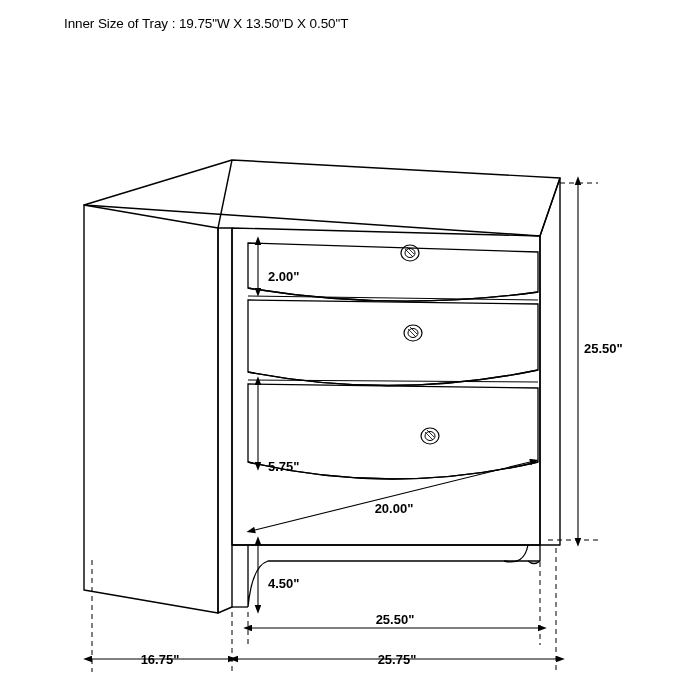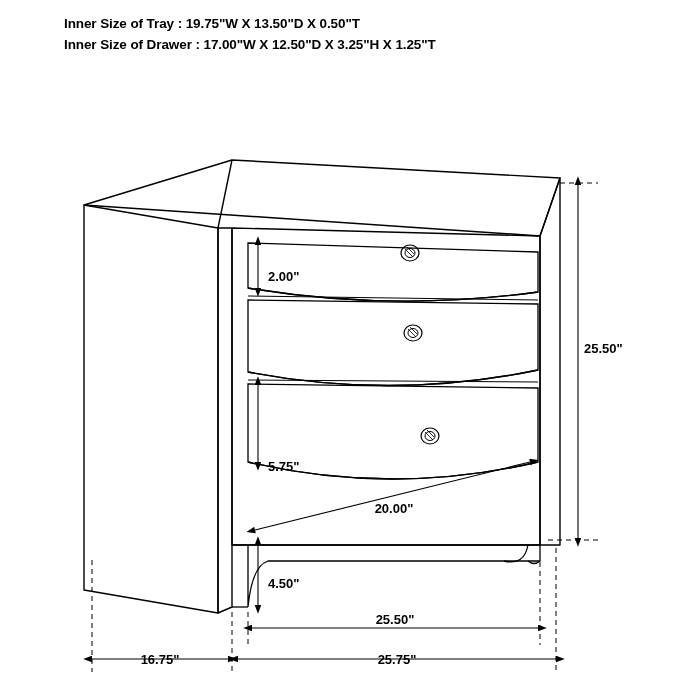--- a/index.html
+++ b/index.html
@@ -18,21 +18,21 @@
   #page {
     position: relative;
     width: 700px;
     height: 700px;
   }
   .spec-block {
     position: absolute;
     left: 64px;
     top: 14px;
     font-size: 13.5px;
-    font-weight: bold;
+    font-weight: normal;
     line-height: 1.55;
     letter-spacing: -0.1px;
     white-space: nowrap;
   }
   .spec-line {
     display: block;
   }
   #diagram-svg {
     position: absolute;
     left: 0;
@@ -45,21 +45,20 @@
     fill: #000000;
   }
 </style>
 </head>
 <body>
 
 <div id="page">
 
   <div class="spec-block">
     <span class="spec-line">Inner Size of Tray : 19.75"W X 13.50"D X 0.50"T</span>
-    <span class="spec-line">Inner Size of Drawer : 17.00"W X 12.50"D X 3.25"H X 1.25"T</span>
   </div>
 
   <svg id="diagram-svg" width="700" height="700" viewBox="0 0 700 700">
 
     <g fill="none" stroke="#000000" stroke-width="1.4" stroke-linejoin="round">
 
       <path d="M 84,205 L 232,160 L 560,178 L 540,236 Z"></path>
 
       <path d="M 84,205 L 84,590 L 218,613 L 218,228 Z"></path>
 

